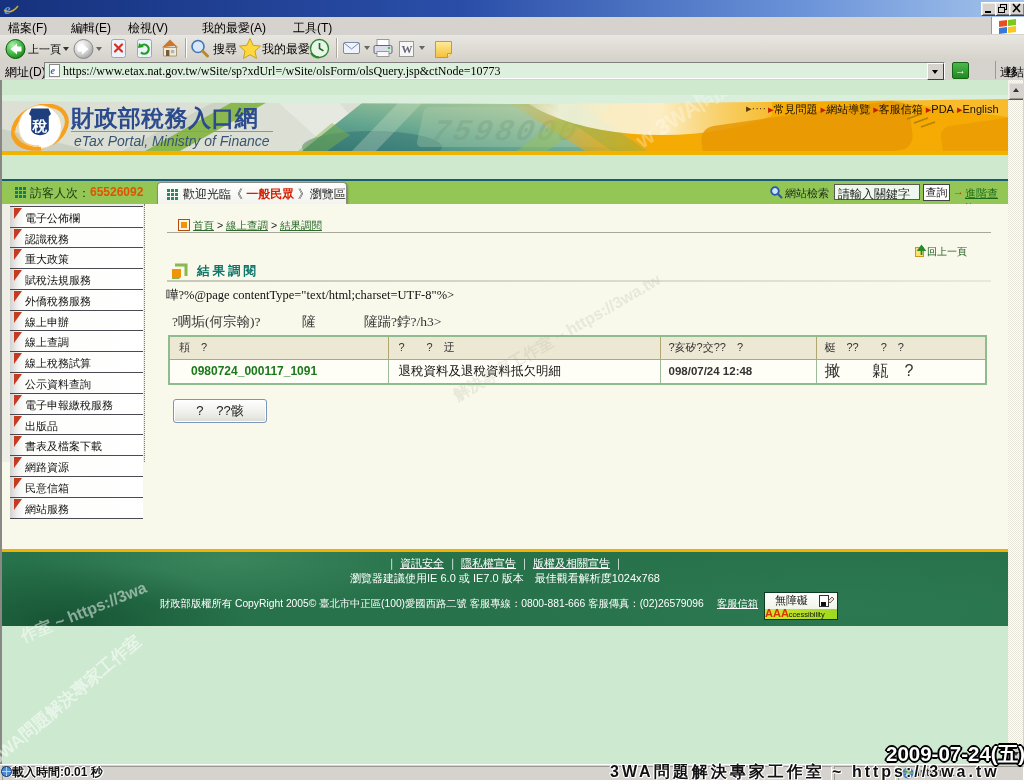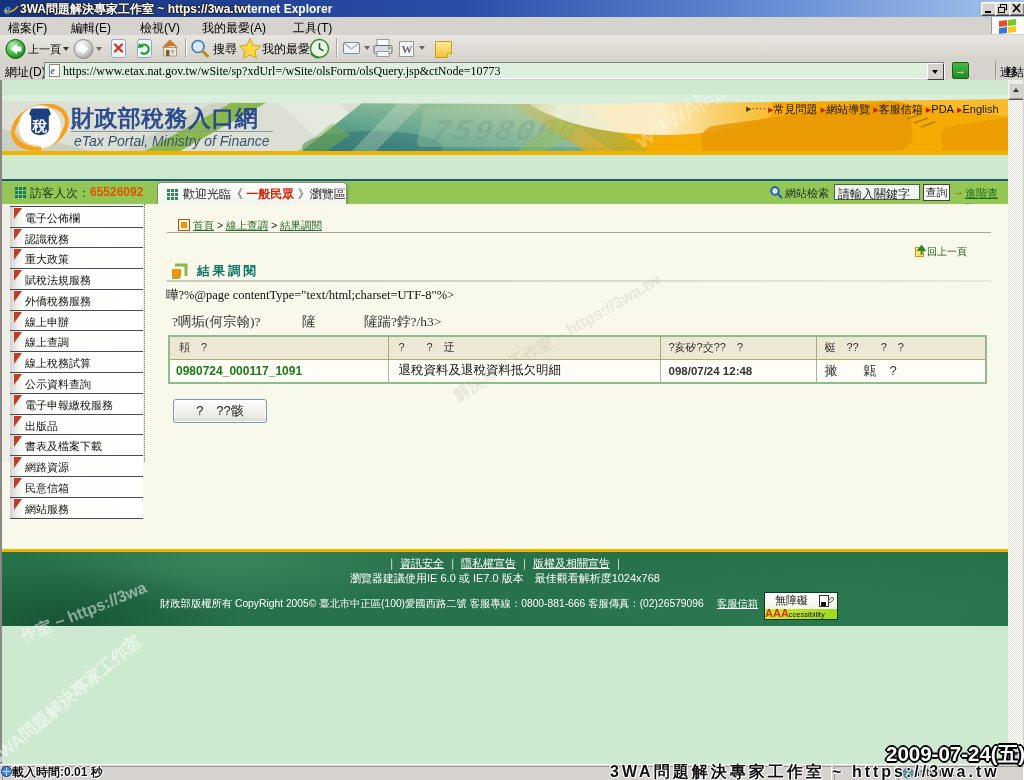--- a/index.html
+++ b/index.html
@@ -63,21 +63,21 @@
           <rect x="3.5" y="1.5" width="6" height="5" fill="none" stroke="#000"></rect>
           <rect x="1.5" y="4.5" width="6" height="5" fill="#d6d3ce" stroke="#000"></rect>
         </svg></div>
     <div class="abs tbtn" style="left:1009px;"><svg width="12" height="11">
           <path d="M2,1 l7,8 M9,1 l-7,8" stroke="#000" stroke-width="1.6"></path>
         </svg></div>
   </div>
   <div class="abs" id="menubar">
     <span style="left:8px;">檔案(F)</span>
       <span style="left:71px;">編輯(E)</span>
-      <span style="left:140px;text-align:right;">檢視(V)</span>
+      <span style="left:128px;text-align:right;">檢視(V)</span>
       <span style="left:202px;">我的最愛(A)</span>
       <span style="left:293px;">工具(T)</span>
       <span style="left:357px;margin-top:36px;">說明(H)</span>
   </div>
   <div class="abs" id="winflag">
       <svg width="20" height="16" style="position:absolute;left:6px;top:1px">
         <g transform="skewY(-6)">
           <rect x="1" y="3" width="8" height="6" fill="#e85020"></rect>
           <rect x="10" y="3" width="8" height="6" fill="#78c820"></rect>
           <rect x="1" y="10" width="8" height="6" fill="#3878d8"></rect>
@@ -371,24 +371,24 @@
               <col style="width:170px">
             </colgroup>
           <tbody>
               <tr style="background:#ece8d4;height:23px;">
             <td style="border:1px solid #b0a870;border-top:none;padding-left:9px;color:#333;">頛　?</td>
             <td style="border:1px solid #b0a870;border-top:none;padding-left:10px;color:#333;">?　　?　迂</td>
             <td style="border:1px solid #b0a870;border-top:none;padding-left:8px;color:#333;">?亥矽?交??　?</td>
             <td style="border:1px solid #b0a870;border-top:none;padding-left:8px;color:#333;">梃　??　　?　?</td>
           </tr>
           <tr style="background:#fffef6;height:24px;">
-            <td style="border:1px solid #9cba9c;padding-left:6px;color:#1a7a1a;font-weight:bold;font-size:12px;">0980724_000117_1091</td>
+            <td style="border:1px solid #9cba9c;padding-left:21px;color:#1a7a1a;font-weight:bold;font-size:12px;">0980724_000117_1091</td>
             <td style="border:1px solid #9cba9c;padding-left:10px;color:#111;font-size:12.5px;">退稅資料及退稅資料抵欠明細</td>
             <td style="border:1px solid #9cba9c;padding-left:8px;color:#333;font-weight:bold;font-size:11.5px;">098/07/24 12:48</td>
-            <td style="border:1px solid #9cba9c;padding-left:8px;color:#333;font-size:13px;">撖　　甈　?</td>
+            <td style="border:1px solid #9cba9c;padding-left:8px;color:#333;font-size:16px;">撖　　甈　?</td>
           </tr>
         </tbody>
           </table>
         <div class="abs" style="left:28px;top:195px;width:92px;height:22px;background:linear-gradient(#ffffff,#e8e8e2 80%,#d8d8d0);border:1px solid #7a96b8;border-radius:3px;box-shadow:inset 0 0 0 1px #fff;font-size:13px;color:#222;text-align:center;line-height:21px;">?　??骸</div>
       </div>
     </div>
     <div class="abs" id="footgold"></div>
     <div class="abs" id="footer">
       <div class="abs" style="left:0;top:0;width:100%;height:100%;background:radial-gradient(ellipse 260px 90px at 60px 95%, rgba(10,60,35,0.55), transparent 70%),radial-gradient(ellipse 300px 70px at 230px 10%, rgba(120,190,150,0.25), transparent 70%),radial-gradient(ellipse 500px 90px at 850px 80%, rgba(60,140,100,0.25), transparent 75%);"></div>
       <div class="abs" style="left:0;top:4px;width:100%;text-align:center;">｜ <a style="color:#fff;">資訊安全</a> ｜ <a style="color:#fff;">隱私權宣告</a> ｜ <a style="color:#fff;">版權及相關宣告</a> ｜</div>
@@ -419,21 +419,20 @@
   <div class="abs" id="statusbar">
     <div class="abs" style="left:2px;top:1px;width:828px;height:13px;border:1px solid;border-color:#9a9a91 #fff #fff #9a9a91;"></div>
     <div class="abs" style="left:834px;top:1px;width:60px;height:13px;border:1px solid;border-color:#9a9a91 #fff #fff #9a9a91;"></div>
     <div class="abs" style="left:898px;top:1px;width:124px;height:13px;border:1px solid;border-color:#9a9a91 #fff #fff #9a9a91;"></div>
     <svg width="12" height="12" style="position:absolute;left:902px;top:2px;">
         <circle cx="6" cy="6" r="5.5" fill="#3a78c8"></circle>
         <path d="M1,6 h10 M6,1 v10 M2.5,3 a7,7 0 0 0 7,0 M2.5,9 a7,7 0 0 1 7,0" stroke="#9ad05a" stroke-width="1" fill="none"></path>
       </svg>
     <span class="abs" style="left:917px;top:1px;font-size:11px;color:#222;">Internet</span>
   </div>
-  <div class="abs" id="titletext"><span class="wmW">3WA問題解決專家工作室 ~ https://3wa.tw</span><span style="color:#fff;">ternet Explorer</span></div>
   <svg width="16" height="16" style="position:absolute;left:3px;top:1px;">
       <text x="1" y="13" font-size="15" font-weight="bold" font-style="italic" fill="#5a9ae8" font-family="Liberation Serif,serif">e</text>
       <path d="M1,9 q7,5 14,-4" stroke="#e8b820" stroke-width="1.5" fill="none" opacity="0.9"></path>
     </svg>
   <div class="abs wmB" style="left:12px;top:764px;font-size:12px;font-weight:bold;white-space:nowrap;">載入時間:0.01 秒</div>
   <svg width="11" height="11" style="position:absolute;left:1px;top:766px;">
       <circle cx="5.5" cy="5.5" r="5" fill="#4a88d8" stroke="#18386a"></circle>
       <path d="M1,5.5 h9 M5.5,1 v9" stroke="#a8d8f8" stroke-width="1"></path>
     </svg>
   <div class="abs" style="left:886px;top:740px;font-size:20.5px;font-weight:bold;color:#fff;white-space:nowrap;text-shadow:-2px 0 #000,2px 0 #000,0 -2px #000,0 2px #000,-1px -1px #000,1px 1px #000,-1px 1px #000,1px -1px #000;">2009-07-24(五)</div>

